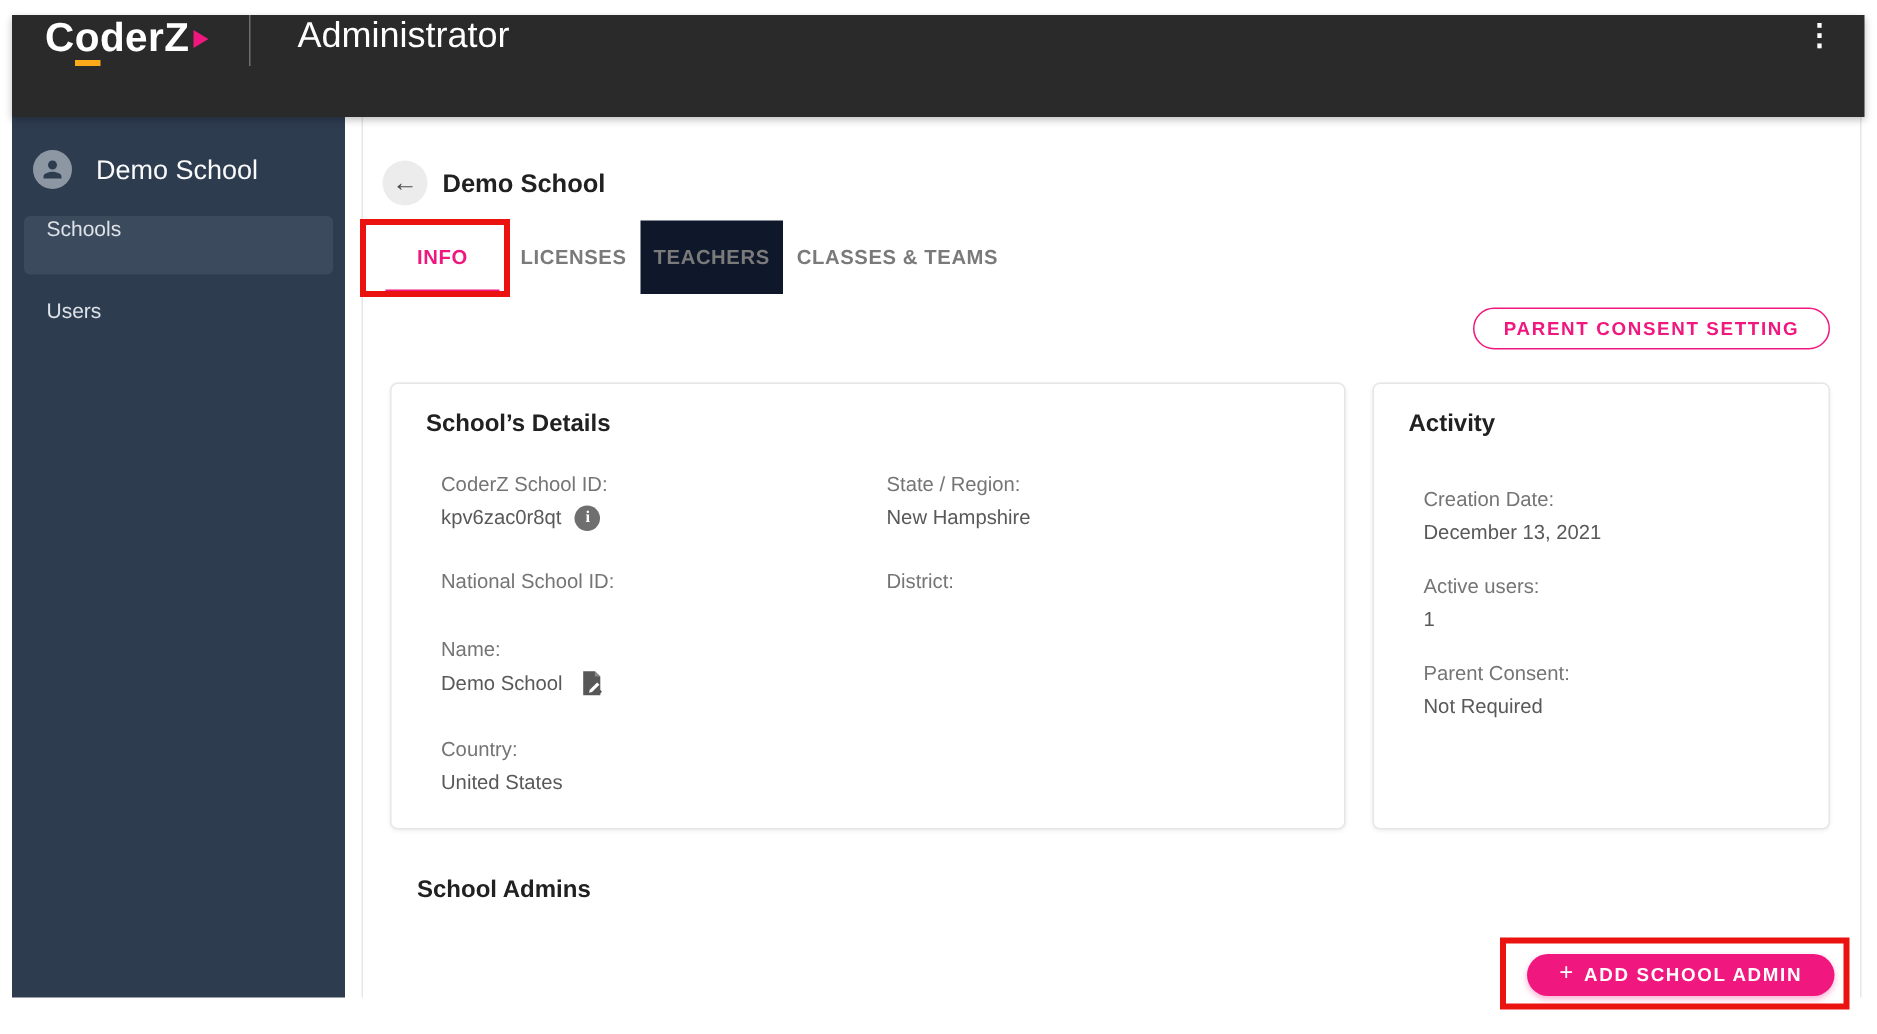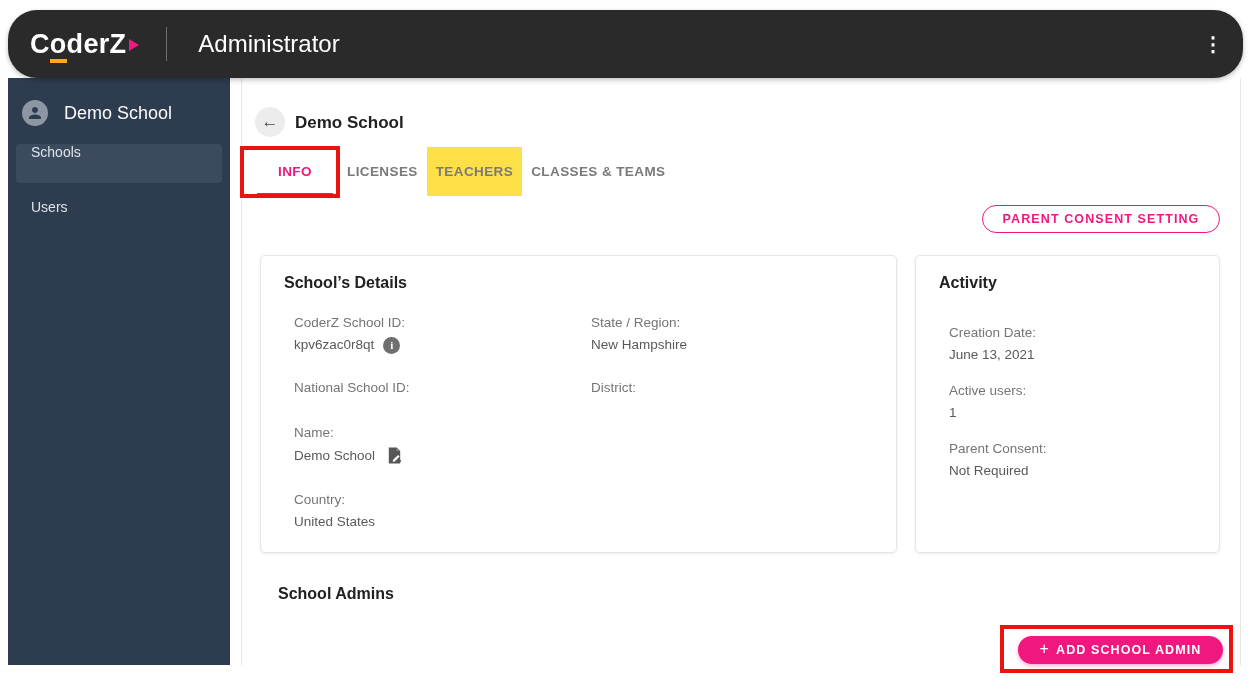--- a/index.html
+++ b/index.html
@@ -6,22 +6,22 @@
   body {
     width:1251px; height:689px; background:#ffffff; position:relative;
     font-family:"Liberation Sans", sans-serif; overflow:hidden;
     -webkit-font-smoothing:antialiased;
   }
   .app { position:absolute; left:8px; top:10px; width:1235px; height:655px; }
 
   
   .topbar {
     position:absolute; left:0; top:0; width:1235px; height:68px;
-    background:#2a2a2b; display:flex; align-items:center;
-    box-shadow:0 2px 5px rgba(0,0,0,0.25); z-index:5;border-radius:29px;
+    background:#2a2a2b; display:flex; 
+    box-shadow:0 2px 5px rgba(0,0,0,0.25); z-index:5;
   }
   .logo { margin-left:22px; display:flex; align-items:baseline; cursor:pointer; }
   .logo-text { color:#ffffff; font-size:27px; font-weight:700; letter-spacing:0.3px; }
   .logo-text .logo-o { border-bottom:4px solid #fbaa19; padding-bottom:0px; }
   .logo-arrow {
     width:0; height:0; margin-left:3px; position:relative; top:-2px;
     border-left:10px solid #f0187f; border-top:6px solid transparent; border-bottom:6px solid transparent;
   }
   .topbar-divider { width:1px; height:34px; background:#6f6f6f; margin-left:27px; }
   .topbar-title { color:#ffffff; font-size:24px; margin-left:31px; font-weight:400; }
@@ -60,21 +60,21 @@
 
   .tabs { position:absolute; left:22px; top:69px; height:49px; display:flex; }
   .tab {
     position:relative; line-height:49px; padding:0 9px; font-size:13.5px; font-weight:600;
     letter-spacing:0.4px; color:#7a7a7a; cursor:pointer; text-align:center; white-space:nowrap;
   }
   .tab-info { min-width:86px; box-sizing:border-box; color:#f0187f; }
   .tab-info.active::after {
     content:""; position:absolute; left:5px; right:5px; bottom:0; height:3px; background:#f0187f;
   }
-  .tab-teachers { background:#fde047; }
+  .tab-teachers { background:#0f172a; }
 
   .annotation-box { position:absolute; border:4px solid #eb130f; box-sizing:border-box; z-index:9; pointer-events:none; }
   .annot-info { left:10px; top:68px; width:100px; height:52px; }
   .annot-add  { left:770px; top:547px; width:233px; height:48px; }
 
   .consent-btn {
     position:absolute; left:752px; top:127px; width:238px; height:28px; border-radius:15px;
     border:1.5px solid #f0187f; color:#f0187f; background:#ffffff; box-sizing:border-box;
     font-size:12.5px; font-weight:700; letter-spacing:1.1px;
     display:flex; align-items:center; justify-content:center; cursor:pointer;
@@ -209,21 +209,21 @@
         <div class="lbl">District:</div>
         <div class="val"></div>
       </div>
     </div>
 
     <div class="card card-activity">
       <div class="card-title">Activity</div>
 
       <div class="field" style="left:33px; top:68px;">
         <div class="lbl">Creation Date:</div>
-        <div class="val">June 13, 2021</div>
+        <div class="val">December 13, 2021</div>
       </div>
 
       <div class="field" style="left:33px; top:126px;">
         <div class="lbl">Active users:</div>
         <div class="val">1</div>
       </div>
 
       <div class="field" style="left:33px; top:184px;">
         <div class="lbl">Parent Consent:</div>
         <div class="val">Not Required</div>

